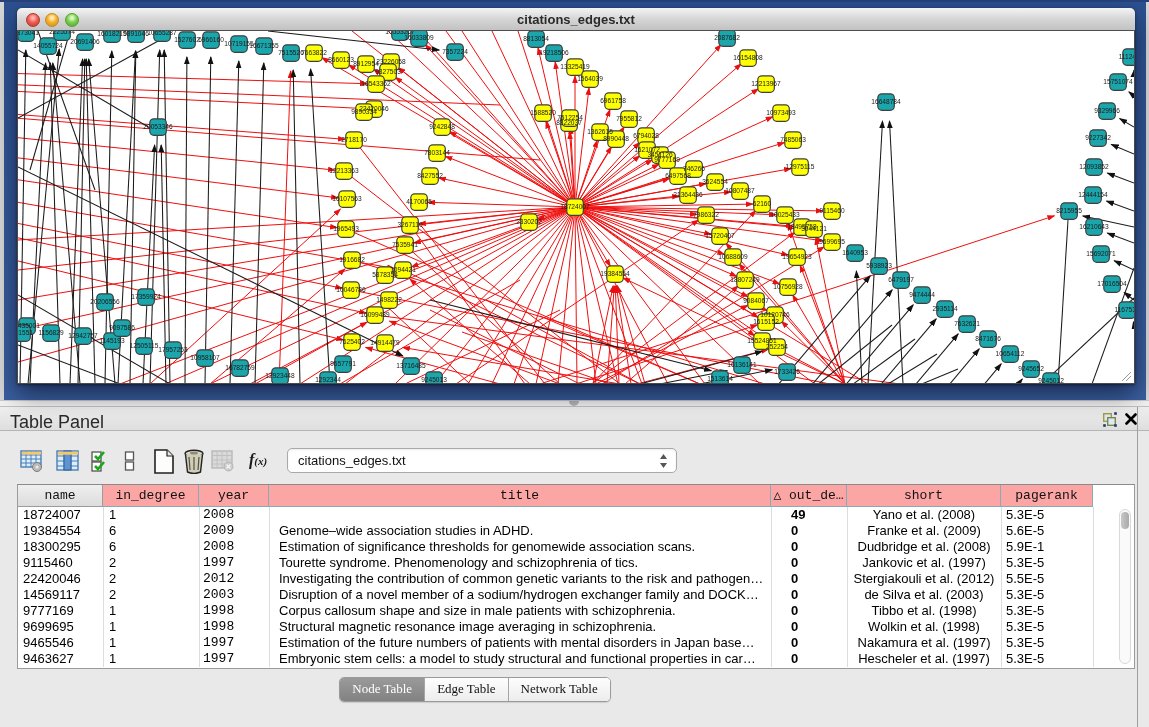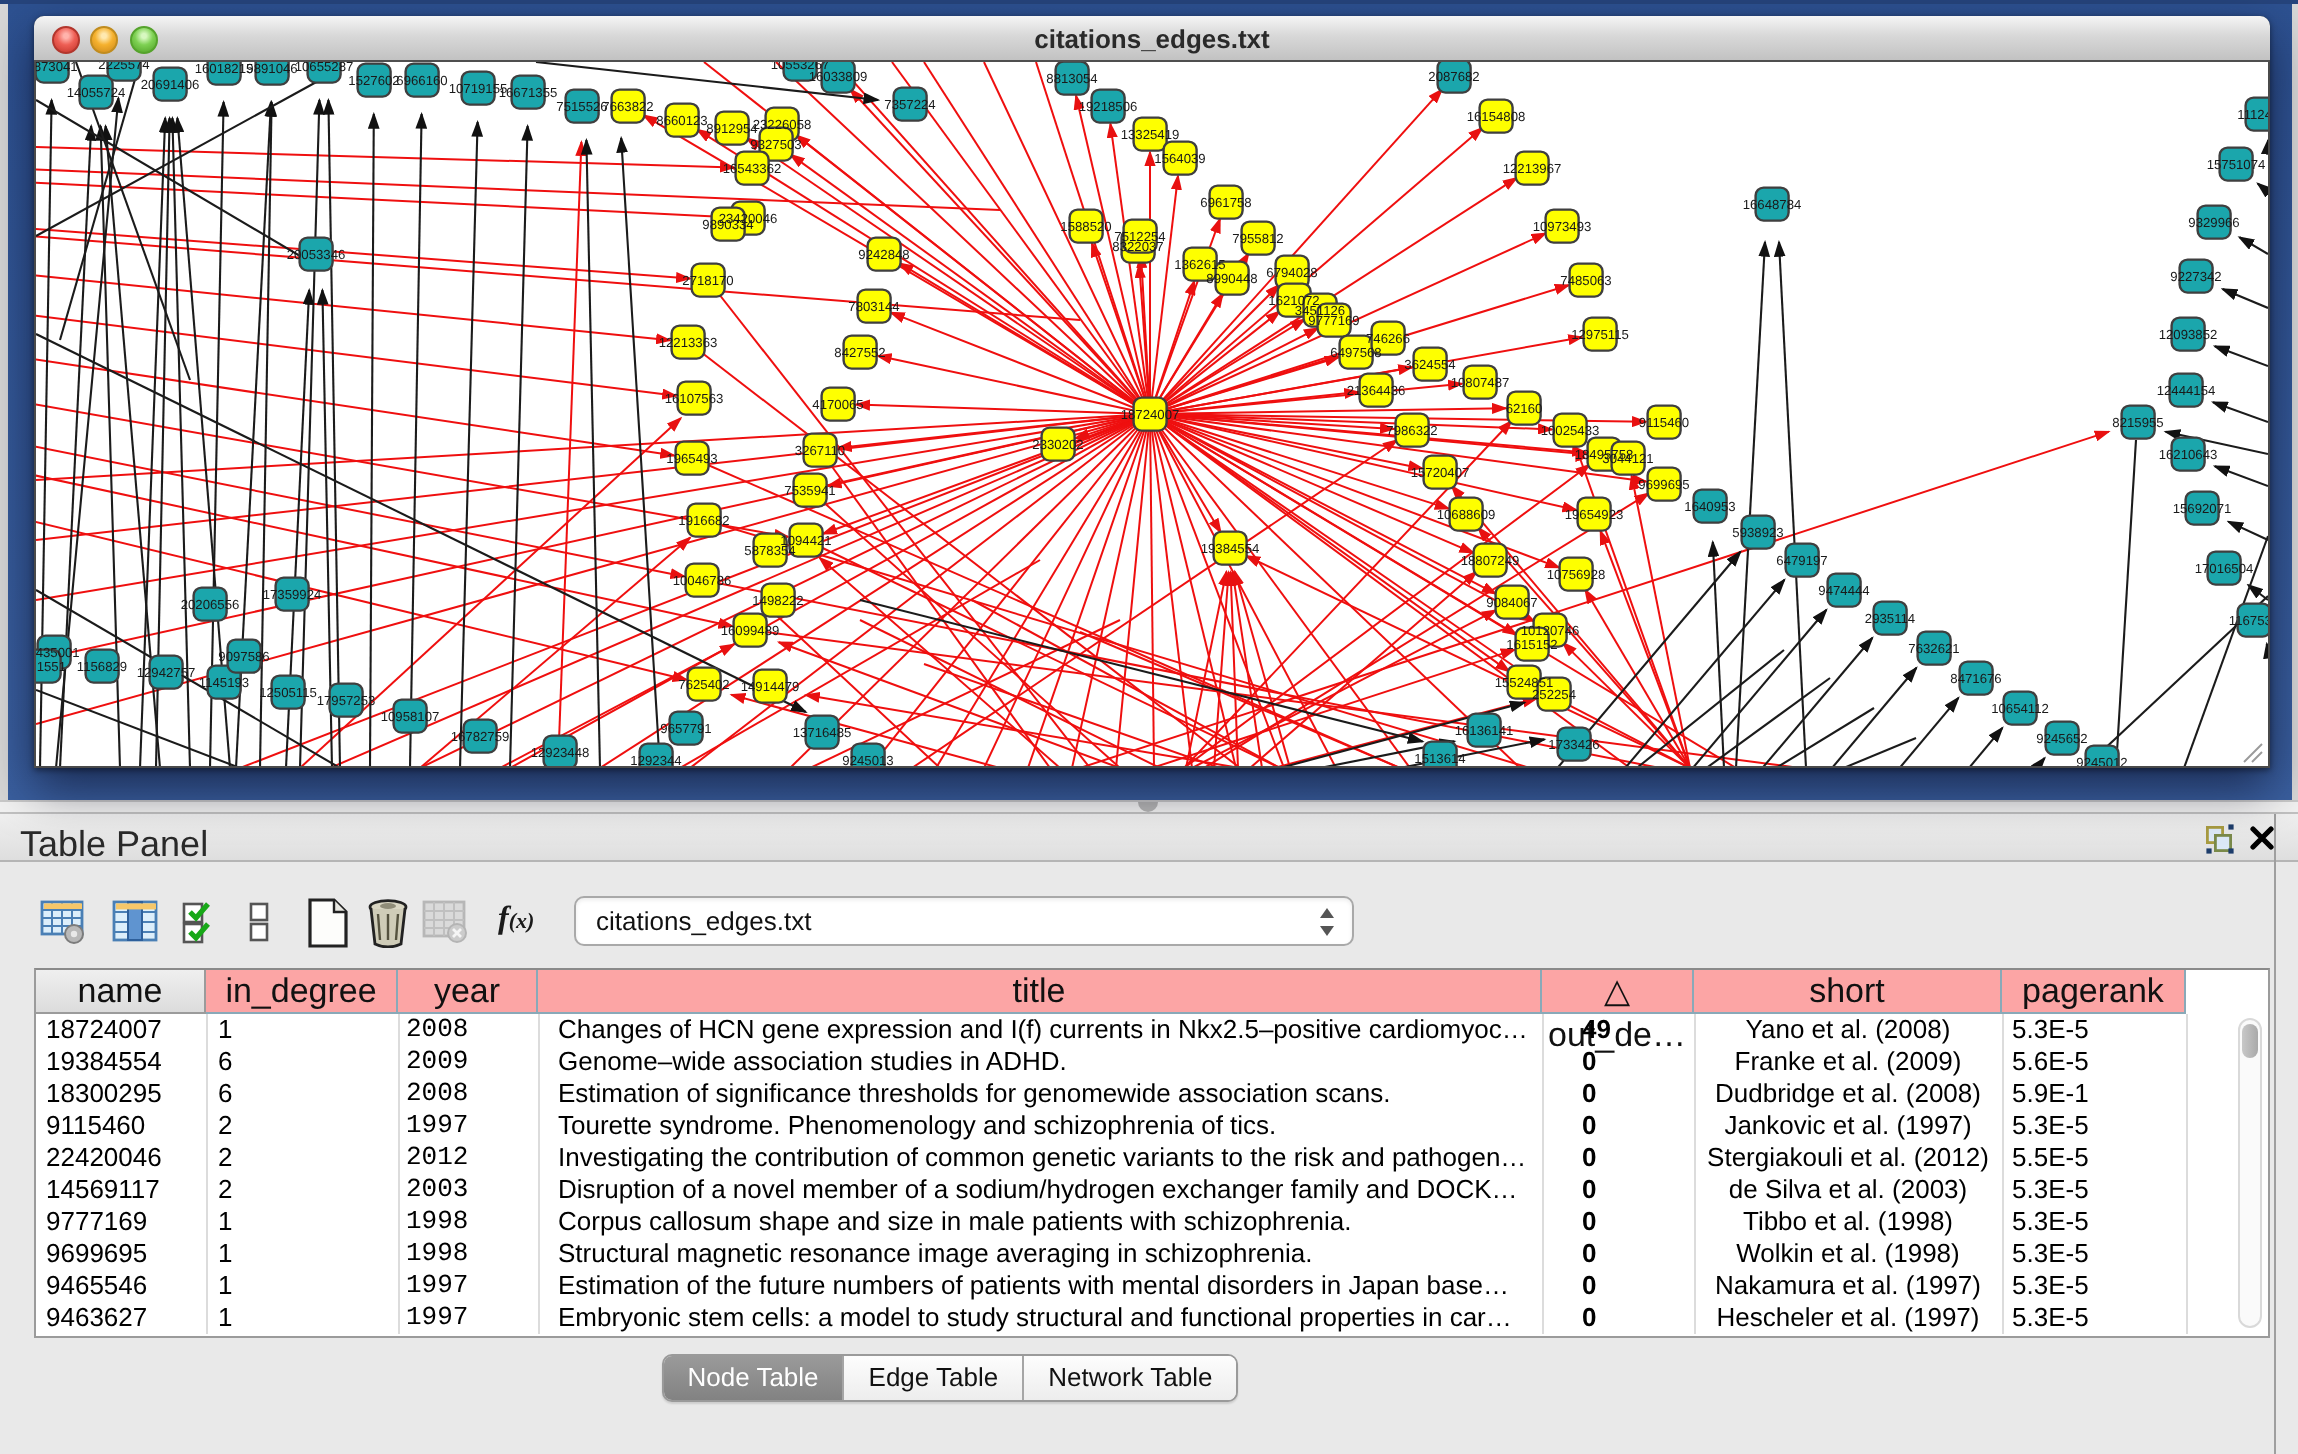--- a/index.html
+++ b/index.html
@@ -30,39 +30,39 @@
 #pclose { position:absolute; right:12px; top:6px; width:12px; height:12px; }
 #pfloat { position:absolute; right:32px; top:5px; width:14px; height:15px; }
 #toolbar { position:absolute; left:0; top:24px; width:1143px; height:54px; }
 .ticon { position:absolute; top:18px; }
 #combo { position:absolute; left:287px; top:17px; width:390px; height:25px; background:#fff;
   border:1px solid #a9a9a9; border-radius:5px; font-size:13px; color:#111; line-height:23px;
   padding-left:10px; box-shadow:inset 0 1px 2px rgba(0,0,0,.08); }
 #combo svg { position:absolute; right:8px; top:4px; }
 #tablewrap { position:absolute; left:17px; top:77px; width:1118px; height:185px; background:#fff;
   border:1px solid #9b9b9b; border-top:1px solid #8a8a8a; overflow:hidden; }
-#thead { position:absolute; left:0; top:0; height:22px; width:1100px; font-size:17px; color:#111; }
+#thead { position:absolute; left:0; top:0; height:22px; width:1100px; font-size:13px; color:#111;font-family:Liberation Mono, monospace; }
 #thead div { position:absolute; top:0; height:22px; text-align:center; line-height:22px;
   background:#fca5a5; border-right:1px solid #89a9b8; border-bottom:1px solid #89a9b8; }
 #thead .h0 { left:0; width:85px; background:linear-gradient(#efefef,#dcdcdc); border-right:1px solid #9b9b9b; border-bottom:1px solid #9b9b9b; }
 #tbody { position:absolute; left:0; top:22px; width:1100px; font-size:13px; color:#000; }
 .tr { position:relative; height:16px; line-height:16px; white-space:nowrap; }
 .tr div { position:absolute; top:0; height:16px; overflow:hidden; }
 .c0 { left:5px; width:80px; }
 .c1 { left:91px; width:90px; }
 .c2 { left:185px; width:70px;font-family:Liberation Mono, monospace; }
 .c3 { left:261px; width:492px; }
 .c4 { left:773px; width:70px;font-weight:bold; }
 .c5 { left:829px; width:154px; text-align:center; }
 .c6 { left:988px; width:90px; }
 .gl { position:absolute; top:22px; width:1px; height:160px; background:#dcdcdc; }
 #vscroll { position:absolute; right:3px; top:24px; width:12px; height:155px; background:#fafafa;
   border:1px solid #d9d9d9; border-radius:6px; }
 #vthumb { position:absolute; left:1px; top:2px; width:8px; height:17px; background:linear-gradient(90deg,#c8c8c8,#a9a9a9); border-radius:5px; }
-#tabs { position:absolute; left:0; top:268px; width:950px; height:30px; text-align:center; }
+#tabs { position:absolute; left:0; top:268px; width:950px; height:30px; text-align:center;font-family:Liberation Serif, serif; }
 #seg { display:inline-block; margin-top:2px; border:1px solid #9a9a9a; border-radius:5px;
   overflow:hidden; background:#fdfdfd; box-shadow:0 1px 1px rgba(0,0,0,.12); }
 #seg span { display:inline-block; font-size:13px; padding:3px 12px 4px; color:#111;
   border-right:1px solid #a5a5a5; background:linear-gradient(#fdfdfd,#ededed); }
 #seg span.sel { background:linear-gradient(#9a9a9a,#828282); color:#fff; }
 #seg span:last-child { border-right:none; }
 #status { position:absolute; left:0; top:298px; width:1149px; height:22px; }
 #mem { position:absolute; right:39px; top:6px; font-size:11px; color:#222; }
 #memdot { position:absolute; right:18px; top:4px; width:13px; height:13px; border-radius:50%;
   background:#3dbb35; border:1.5px solid #2a7d24; }
@@ -651,21 +651,20 @@
       <div style="left:251px; width:502px;">title</div>
       <div style="left:753px; width:76px;">△ out_de…</div>
       <div style="left:829px; width:154px;">short</div>
       <div style="left:983px; width:92px;">pagerank</div>
     </div>
     <div id="tbody">
           <div class="tr">
             <div class="c0">18724007</div>
             <div class="c1">1</div>
             <div class="c2">2008</div>
-            <div class="c3">Changes of HCN gene expression and I(f) currents in Nkx2.5–positive cardiomyoc…</div>
             <div class="c4">49</div>
             <div class="c5">Yano et al. (2008)</div>
             <div class="c6">5.3E-5</div>
           </div>
           <div class="tr">
             <div class="c0">19384554</div>
             <div class="c1">6</div>
             <div class="c2">2009</div>
             <div class="c3">Genome–wide association studies in ADHD.</div>
             <div class="c4">0</div>

